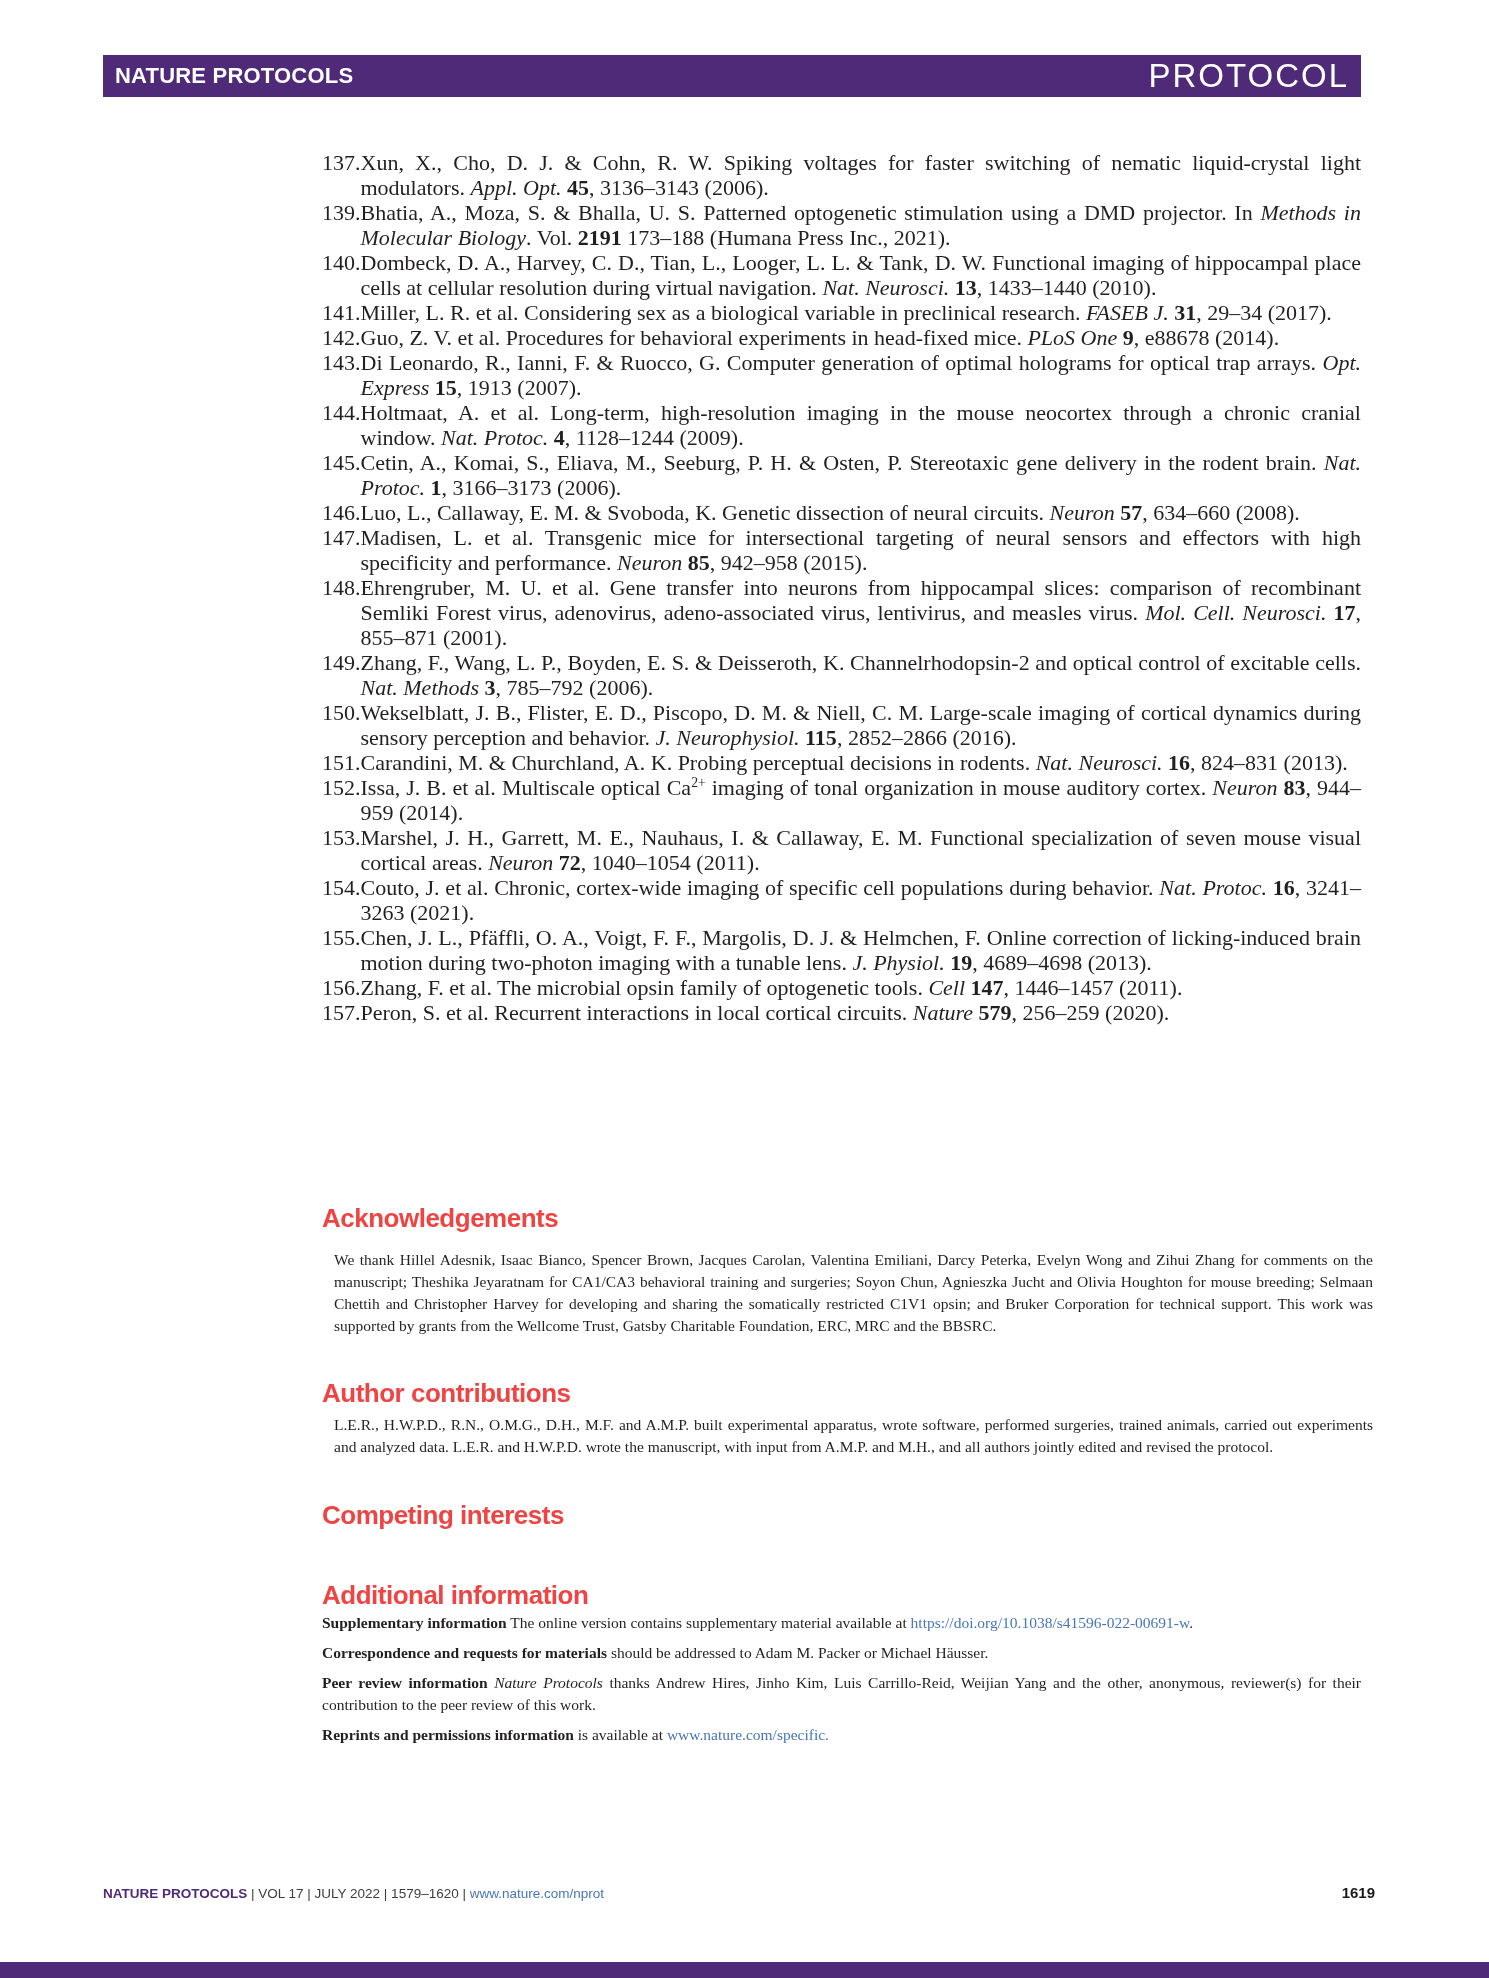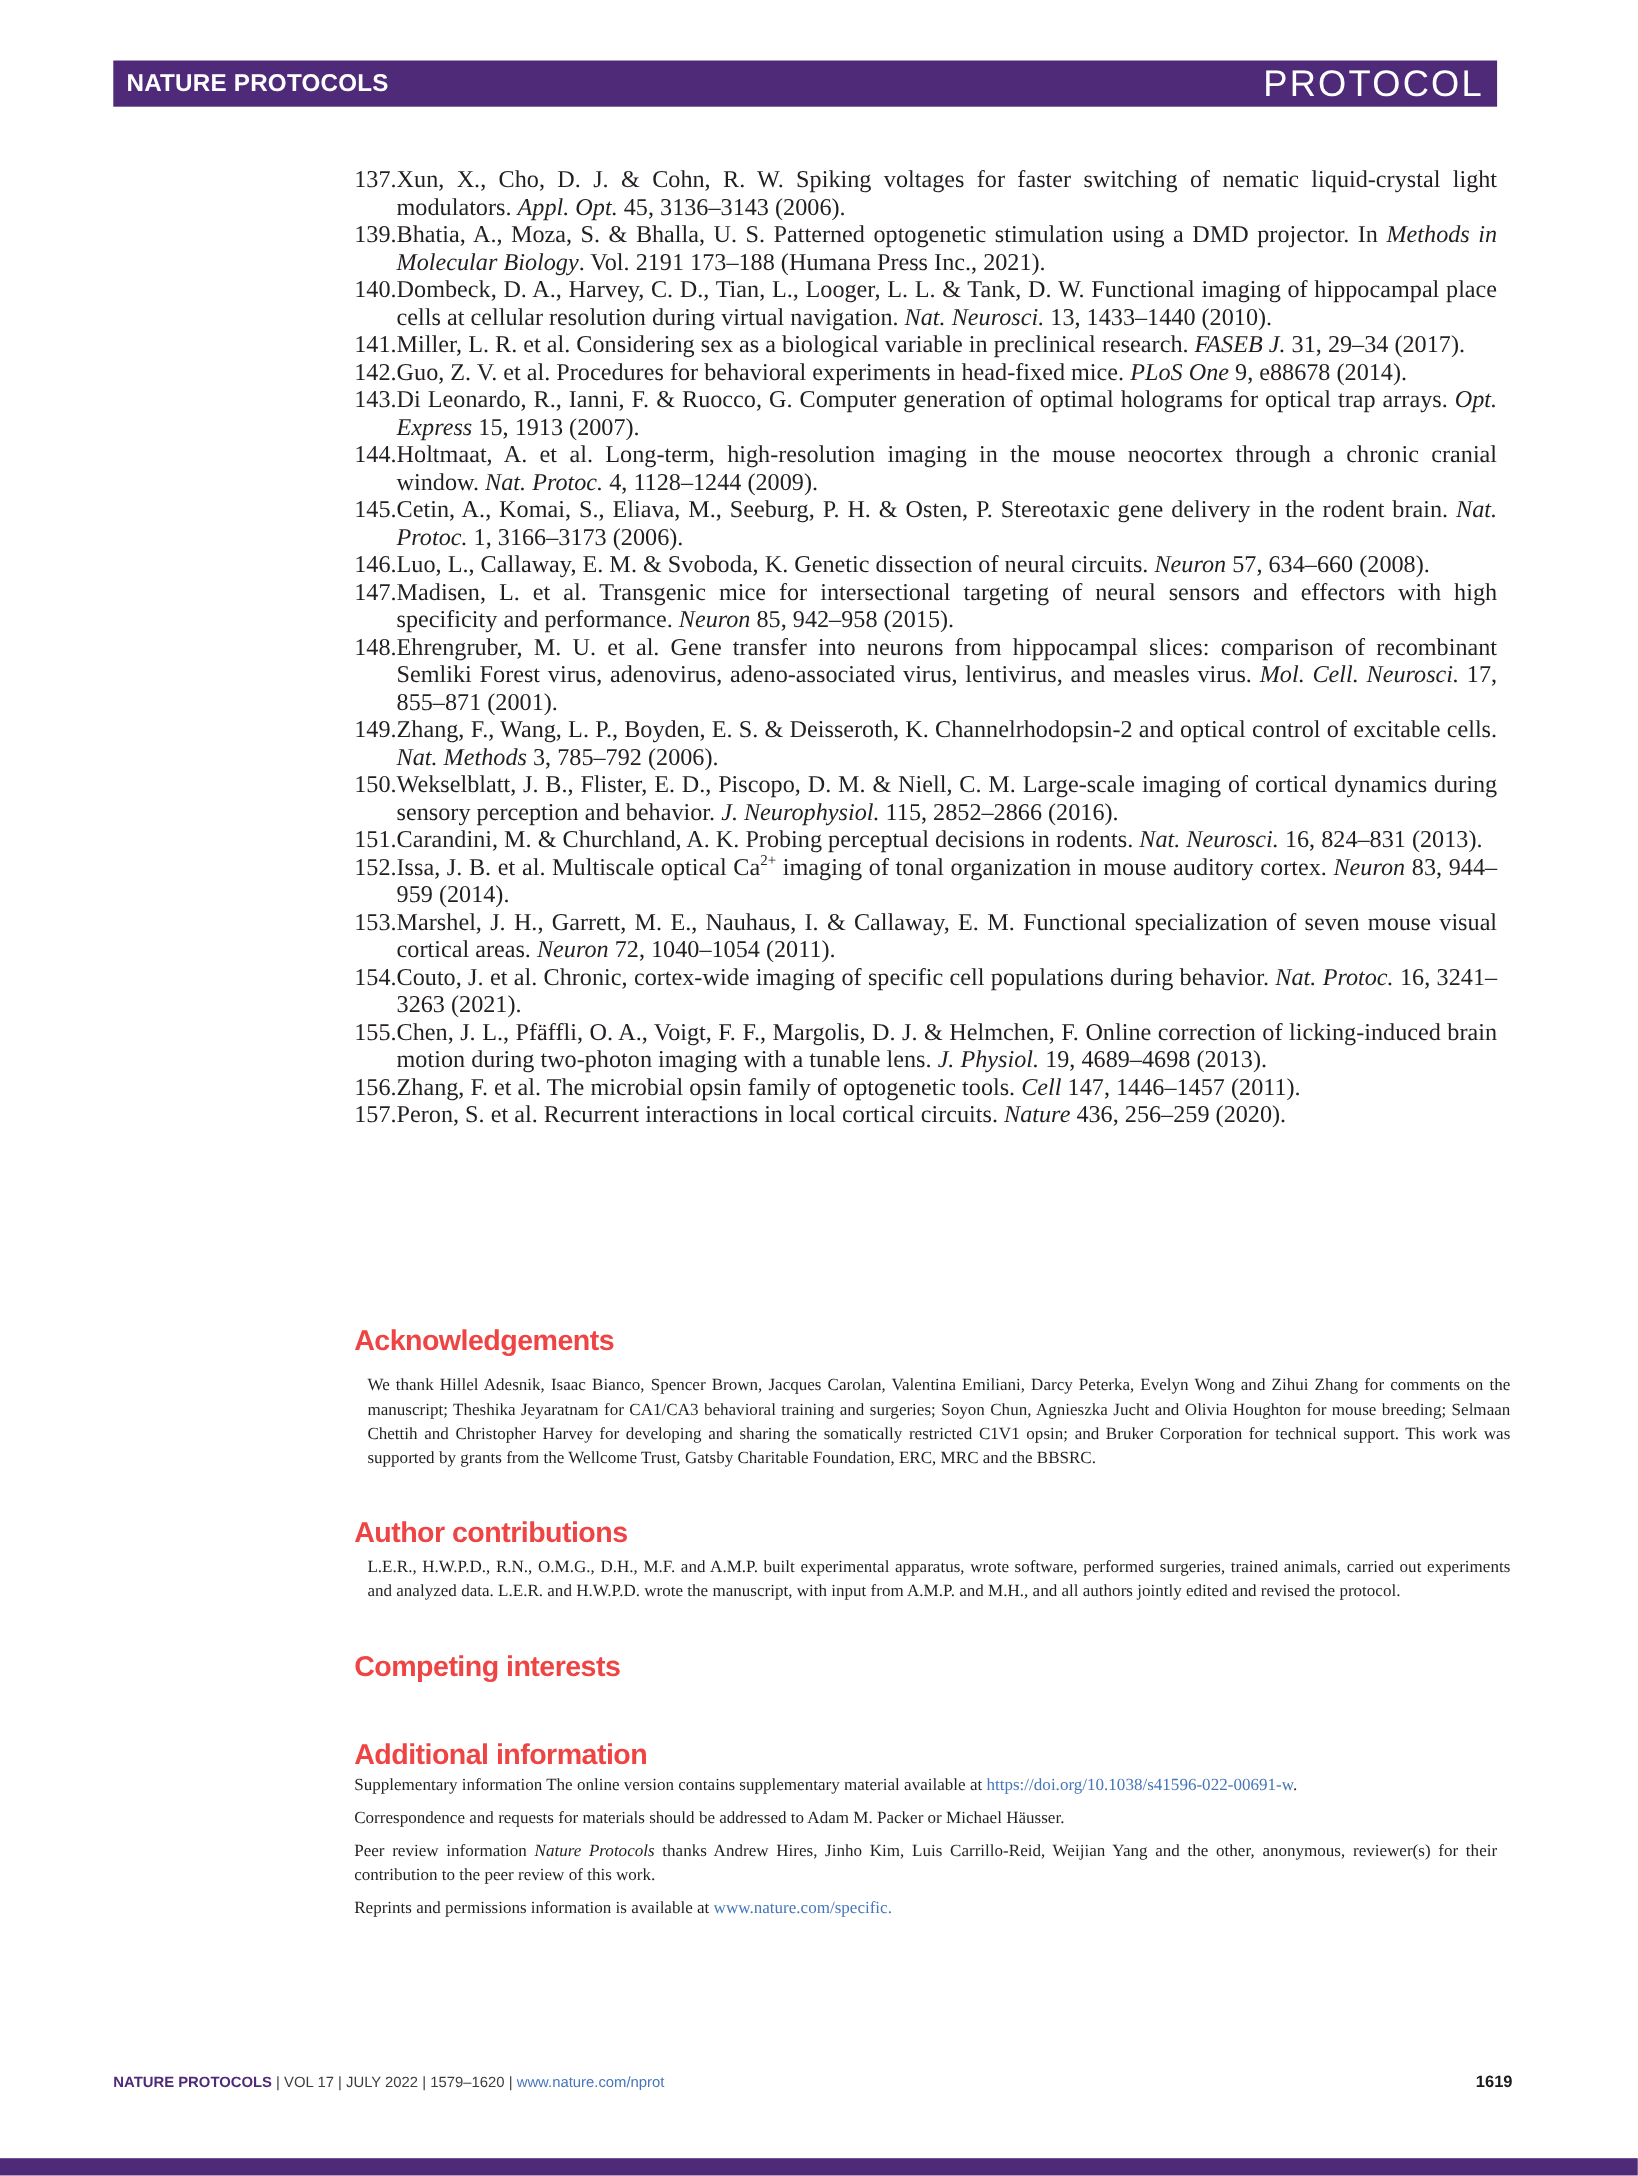--- a/index.html
+++ b/index.html
@@ -15,21 +15,21 @@
     font-family:"Liberation Sans",sans-serif;
   }
   .journal-name{font-weight:700;font-size:22px;letter-spacing:0.2px;}
   .article-type{font-size:33px;font-weight:400;letter-spacing:2px;transform:scaleY(1.02);}
   
   #refs-list{position:absolute;left:322px;top:150px;width:1039px;}
   .ref{display:flex;font-size:22px;line-height:25px;}
   .ref-num{flex:0 0 38px;}
   .ref-body{flex:1;text-align:justify;}
   .it{font-style:italic;}
-  .bd{font-weight:400;}
+  .bd{font-weight:700;}
   sup{font-size:0.62em;line-height:0;vertical-align:super;}
   
   .section-heading{
     position:absolute;left:322px;margin:0;
     font-family:"Liberation Sans",sans-serif;font-weight:700;font-size:26px;
     letter-spacing:-0.5px;color:#ef4444;
   }
   .small-para{
     position:absolute;left:322px;width:1039px;margin:12px;
     font-size:15.5px;line-height:22px;text-align:justify;
@@ -129,21 +129,21 @@
       <div class="ref">
         <span class="ref-num">155.</span>
         <span class="ref-body"><span>Chen, J. L., Pfäffli, O. A., Voigt, F. F., Margolis, D. J. &amp; Helmchen, F. Online correction of licking-induced brain motion during two-photon imaging with a tunable lens. </span><span class="it">J. Physiol. </span><span class="bd">19</span><span>, 4689–4698 (2013).</span></span>
       </div>
       <div class="ref">
         <span class="ref-num">156.</span>
         <span class="ref-body"><span>Zhang, F. et al. The microbial opsin family of optogenetic tools. </span><span class="it">Cell </span><span class="bd">147</span><span>, 1446–1457 (2011).</span></span>
       </div>
       <div class="ref">
         <span class="ref-num">157.</span>
-        <span class="ref-body"><span>Peron, S. et al. Recurrent interactions in local cortical circuits. </span><span class="it">Nature </span><span class="bd">436</span><span>, 256–259 (2020).</span></span>
+        <span class="ref-body"><span>Peron, S. et al. Recurrent interactions in local cortical circuits. </span><span class="it">Nature </span><span class="bd">579</span><span>, 256–259 (2020).</span></span>
       </div>
     </div>
 
   <h2 class="section-heading" style="top:1203px">Acknowledgements</h2>
   <p class="small-para" style="top:1237px">We thank Hillel Adesnik, Isaac Bianco, Spencer Brown, Jacques Carolan, Valentina Emiliani, Darcy Peterka, Evelyn Wong and Zihui Zhang for comments on the manuscript; Theshika Jeyaratnam for CA1/CA3 behavioral training and surgeries; Soyon Chun, Agnieszka Jucht and Olivia Houghton for mouse breeding; Selmaan Chettih and Christopher Harvey for developing and sharing the somatically restricted C1V1 opsin; and Bruker Corporation for technical support. This work was supported by grants from the Wellcome Trust, Gatsby Charitable Foundation, ERC, MRC and the BBSRC.</p>
 
   <h2 class="section-heading" style="top:1378px">Author contributions</h2>
   <p class="small-para" style="top:1402px">L.E.R., H.W.P.D., R.N., O.M.G., D.H., M.F. and A.M.P. built experimental apparatus, wrote software, performed surgeries, trained animals, carried out experiments and analyzed data. L.E.R. and H.W.P.D. wrote the manuscript, with input from A.M.P. and M.H., and all authors jointly edited and revised the protocol.</p>
 
   <h2 class="section-heading" style="top:1500px">Competing interests</h2>

